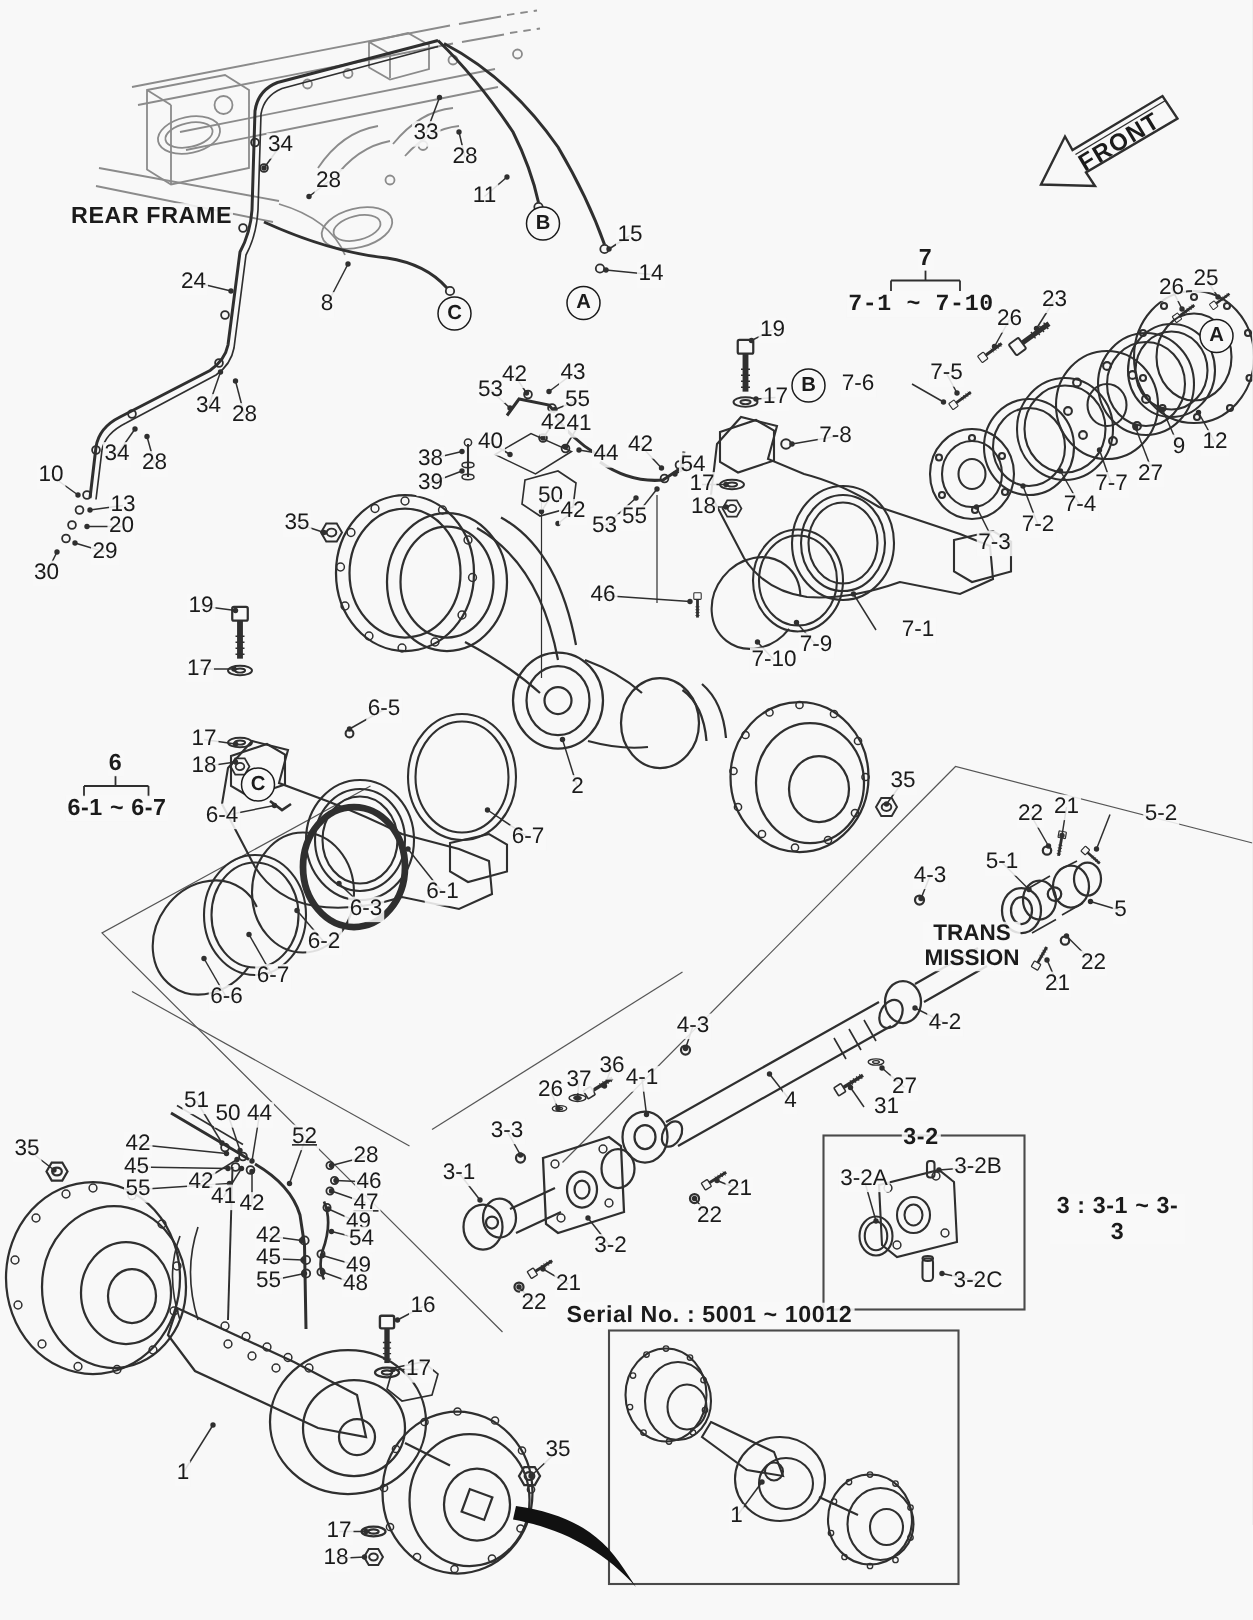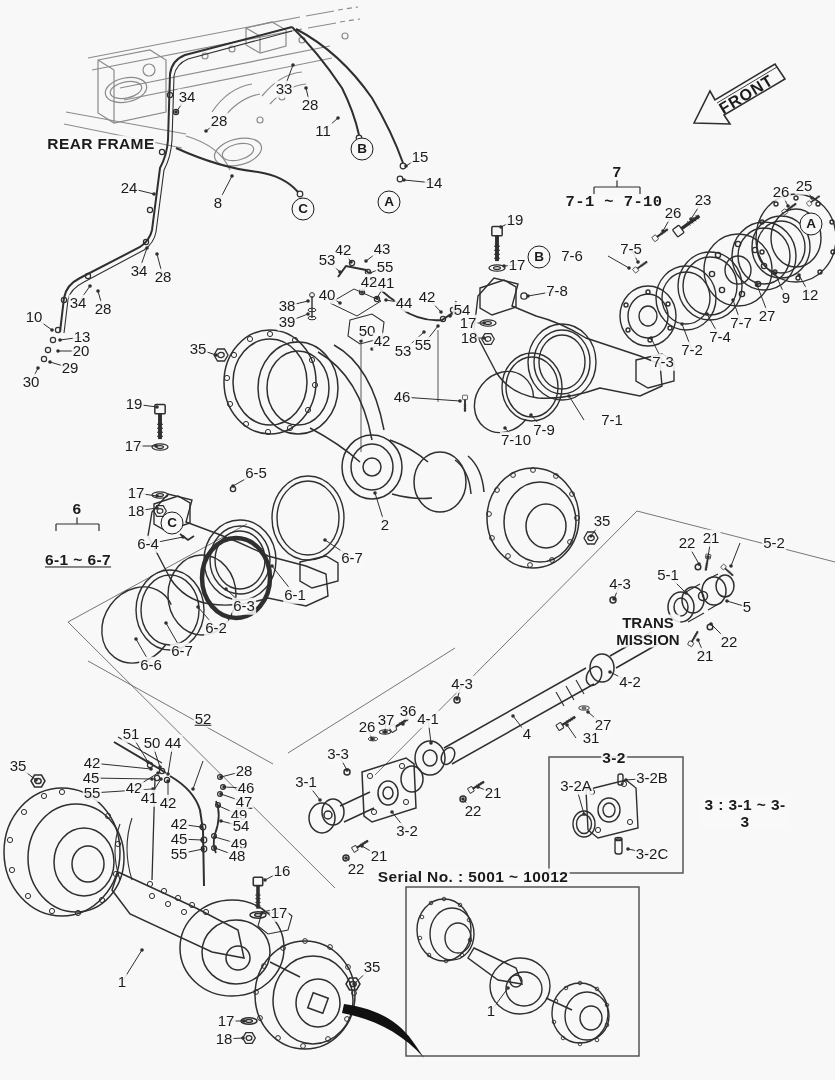--- a/index.html
+++ b/index.html
@@ -775,21 +775,21 @@
       <div class="co n" style="left: 786px; top: 298px;">9</div>
       <div class="co n" style="left: 810px; top: 295px;">12</div>
       <div class="co n" style="left: 516px; top: 440px;">7-10</div>
       <div class="co n" style="left: 544px; top: 430px;">7-9</div>
       <div class="co n" style="left: 584px; top: 420px; margin-left: 28px;">7-1</div>
       <div class="co n" style="left: 134px; top: 404px;">19</div>
       <div class="co n" style="left: 133px; top: 446px;">17</div>
       <div class="co n" style="left: 136px; top: 493px;">17</div>
       <div class="co n" style="left: 136px; top: 511px;">18</div>
       <div class="co t" style="left: 77px; top: 509px;">6</div>
-      <div class="co t" style="left: 78px; top: 560px; text-decoration: underline;">6-1 ~ 6-7</div>
+      <div class="co t" style="left: 78px; top: 539px;">6-1 ~ 6-7</div>
       <div class="co c" style="left: 172px; top: 523px;">C</div>
       <div class="co n" style="left: 148px; top: 544px;">6-4</div>
       <div class="co n" style="left: 256px; top: 473px;">6-5</div>
       <div class="co n" style="left: 295px; top: 595px;">6-1</div>
       <div class="co n" style="left: 244px; top: 606px;">6-3</div>
       <div class="co n" style="left: 216px; top: 628px;">6-2</div>
       <div class="co n" style="left: 182px; top: 651px;">6-7</div>
       <div class="co n" style="left: 151px; top: 665px;">6-6</div>
       <div class="co n" style="left: 352px; top: 558px;">6-7</div>
       <div class="co n" style="left: 385px; top: 525px;">2</div>
@@ -830,21 +830,21 @@
       <div class="co n" style="left: 18px; top: 766px;">35</div>
       <div class="co n" style="left: 131px; top: 734px;">51</div>
       <div class="co n" style="left: 152px; top: 743px;">50</div>
       <div class="co n" style="left: 173px; top: 743px;">44</div>
       <div class="co n" style="left: 92px; top: 763px;">42</div>
       <div class="co n" style="left: 91px; top: 778px;">45</div>
       <div class="co n" style="left: 92px; top: 793px;">55</div>
       <div class="co n" style="left: 134px; top: 788px;">42</div>
       <div class="co n" style="left: 149px; top: 798px;">41</div>
       <div class="co n" style="left: 168px; top: 803px;">42</div>
-      <div class="co n" style="left: 203px; top: 719px; text-decoration: underline;">52</div>
+      <div class="co n" style="left: 203px; top: 758px; text-decoration: underline;">52</div>
       <div class="co n" style="left: 244px; top: 771px;">28</div>
       <div class="co n" style="left: 246px; top: 788px;">46</div>
       <div class="co n" style="left: 244px; top: 802px; text-decoration: underline;">47</div>
       <div class="co n" style="left: 239px; top: 815px;">49</div>
       <div class="co n" style="left: 241px; top: 826px;">54</div>
       <div class="co n" style="left: 179px; top: 824px;">42</div>
       <div class="co n" style="left: 179px; top: 839px;">45</div>
       <div class="co n" style="left: 179px; top: 854px;">55</div>
       <div class="co n" style="left: 239px; top: 844px;">49</div>
       <div class="co n" style="left: 237px; top: 856px;">48</div>

